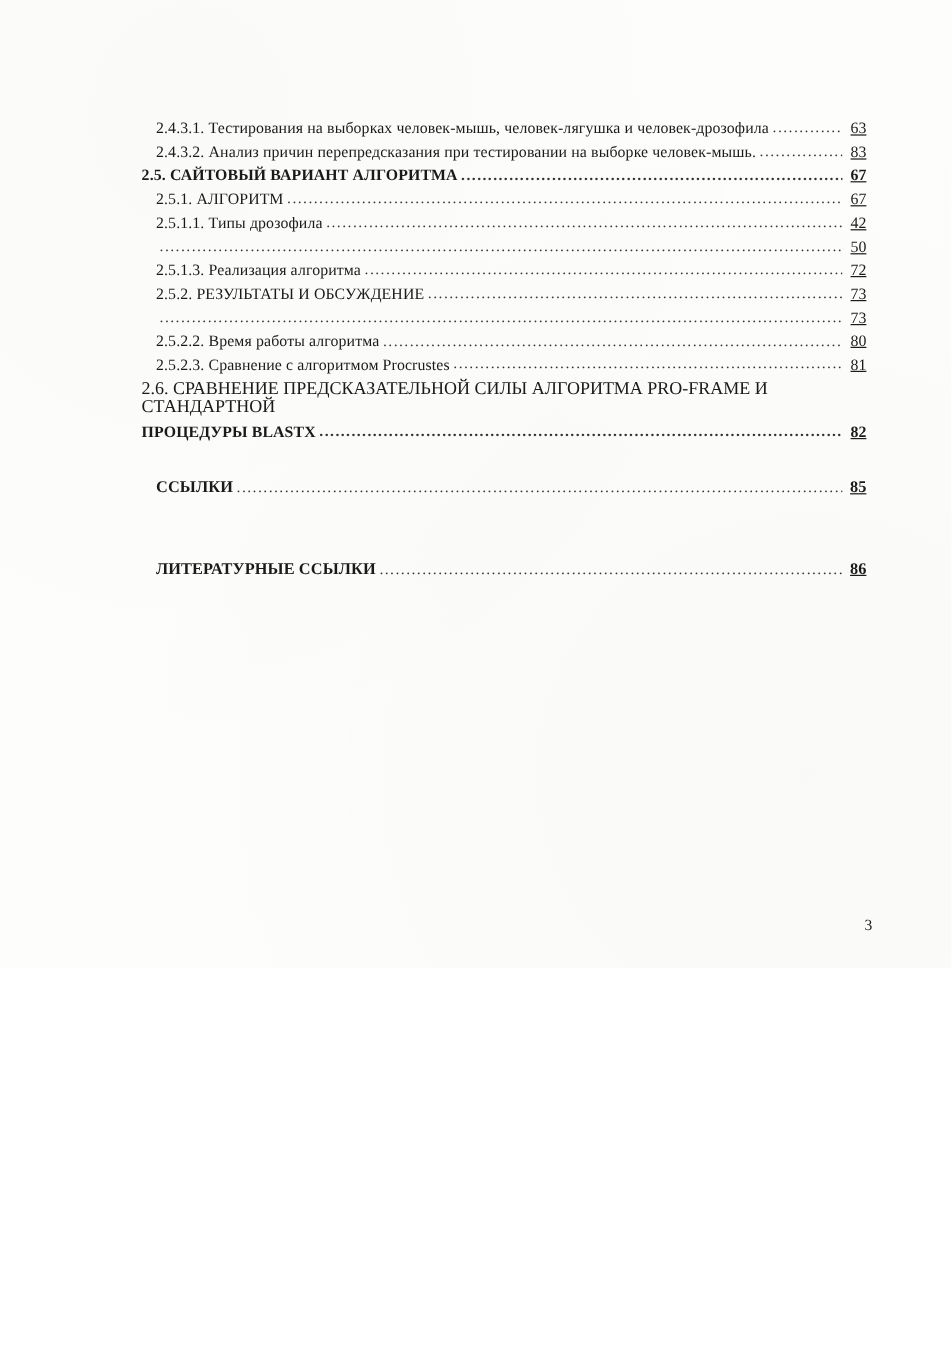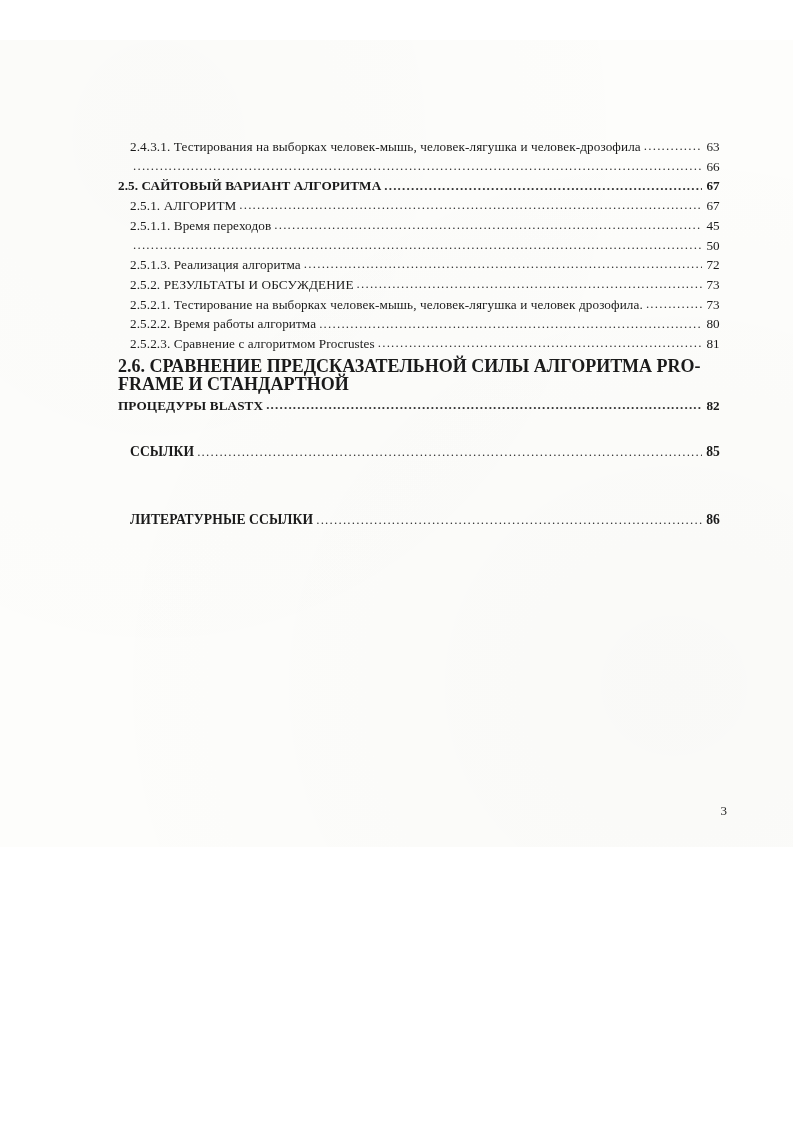--- a/index.html
+++ b/index.html
@@ -8,21 +8,20 @@
     background: #ffffff;
   }
   .page {
     position: relative;
     width: 793px;
     height: 807px;
     background: #fdfdfb;
     font-family: "Liberation Serif", serif;
     color: #1a1a1a;
     overflow: hidden;
-    margin-top: 40px;
   }
   
   .page::before {
     content: "";
     position: absolute;
     inset: 0;
     background:
       radial-gradient(ellipse at 20% 12%, rgba(0,0,0,0.012), rgba(0,0,0,0) 60%),
       radial-gradient(ellipse at 85% 80%, rgba(0,0,0,0.014), rgba(0,0,0,0) 65%);
     pointer-events: none;
@@ -50,34 +49,35 @@
     overflow: hidden;
     white-space: nowrap;
     margin: 0 2px 0 3px;
     font-size: 13px;
     letter-spacing: 1.2px;
     color: #333;
     transform: translateY(-1px);
   }
   .toc-row .pg {
     flex: 0 0 auto;
-    text-align: center;
+    text-align: right;
     min-width: 18px;
+    text-decoration: underline;
   }
 
   
   .lvl1 { padding-left: 0px; }
   .lvl2 { padding-left: 12px; }
   .lvl3 { padding-left: 12px; }
 
   .bold { font-weight: bold; }
   .wrapline {
     display: block;
-    font-size: 18px;
-    font-weight: bold;
+    font-size: 15px;
+    font-weight: normal;
     line-height: 1.0;
     margin-bottom: 6.5px;
   }
   .gap-big { height: 26px; }
   .gap-mid { height: 22px; }
 
   .row-major {
     font-size: 13.6px;
   }
   .row-major .txt { font-weight: bold; }
@@ -102,61 +102,61 @@
 
   <div class="toc">
 
     <div class="toc-row lvl3">
       <span class="txt">2.4.3.1. Тестирования на выборках человек-мышь, человек-лягушка и человек-дрозофила</span>
       <span class="dots">......................................................................................................................................................</span>
       <span class="pg">63</span>
     </div>
 
     <div class="toc-row lvl3">
-      <span class="dots">......................................................................................................................................................</span>
-      <span class="pg">66</span>
+      <span class="txt">2.4.3.2. Анализ причин перепредсказания при тестировании на выборке человек-мышь.</span>
+      <span class="dots">......................................................................................................................................................</span>
+      <span class="pg">83</span>
     </div>
 
     <div class="toc-row lvl1 bold">
       <span class="txt">2.5. САЙТОВЫЙ ВАРИАНТ АЛГОРИТМА</span>
       <span class="dots">......................................................................................................................................................</span>
       <span class="pg">67</span>
     </div>
 
     <div class="toc-row lvl2">
       <span class="txt">2.5.1. АЛГОРИТМ</span>
       <span class="dots">......................................................................................................................................................</span>
       <span class="pg">67</span>
     </div>
 
     <div class="toc-row lvl3">
-      <span class="txt">2.5.1.1. Время переходов</span>
-      <span class="dots">......................................................................................................................................................</span>
-      <span class="pg">45</span>
+      <span class="txt">2.5.1.1. Типы дрозофила</span>
+      <span class="dots">......................................................................................................................................................</span>
+      <span class="pg">42</span>
     </div>
 
     <div class="toc-row lvl3">
       <span class="dots">......................................................................................................................................................</span>
       <span class="pg">50</span>
     </div>
 
     <div class="toc-row lvl3">
       <span class="txt">2.5.1.3. Реализация алгоритма</span>
       <span class="dots">......................................................................................................................................................</span>
       <span class="pg">72</span>
     </div>
 
     <div class="toc-row lvl2">
       <span class="txt">2.5.2. РЕЗУЛЬТАТЫ И ОБСУЖДЕНИЕ</span>
       <span class="dots">......................................................................................................................................................</span>
       <span class="pg">73</span>
     </div>
 
     <div class="toc-row lvl3">
-      <span class="txt">2.5.2.1. Тестирование на выборках человек-мышь, человек-лягушка и человек дрозофила.</span>
       <span class="dots">......................................................................................................................................................</span>
       <span class="pg">73</span>
     </div>
 
     <div class="toc-row lvl3">
       <span class="txt">2.5.2.2. Время работы алгоритма</span>
       <span class="dots">......................................................................................................................................................</span>
       <span class="pg">80</span>
     </div>
 

